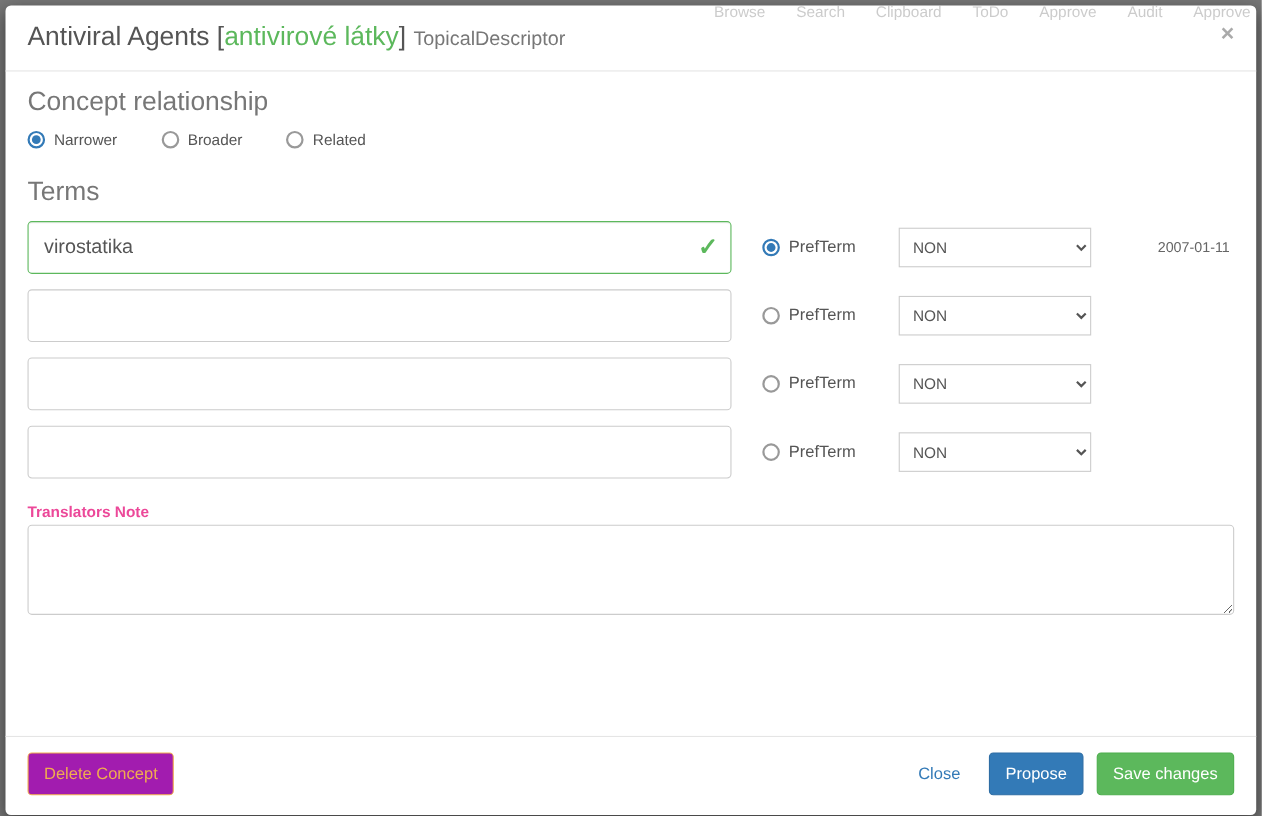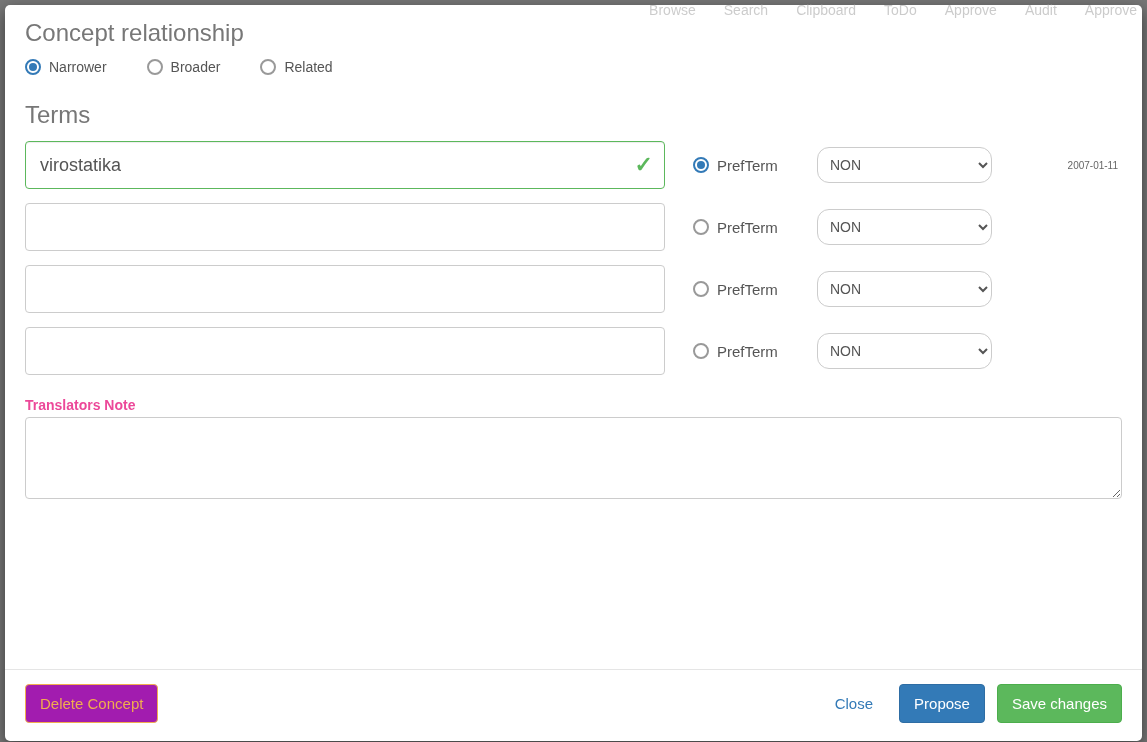--- a/index.html
+++ b/index.html
@@ -54,23 +54,23 @@
   }
   .term-input.valid { border-color: #5cb85c; box-shadow: inset 0 1px 1px rgba(0,0,0,.075); }
   .check-icon {
     position: absolute; right: 12px; top: 50%; transform: translateY(-50%);
     color: #5cb85c; font-size: 22px; font-weight: bold;
   }
   .pref-cell { display: flex; align-items: center; gap: 8px; width: 120px; font-size: 15px; color: #555; padding-left: 12px; }
   .select-cell { width: 175px; }
   .select-cell select {
     width: 100%; height: 36px; padding: 4px 8px; font-size: 14px; color: #555;
-    border: 1px solid #ccc; border-radius: 12px; background: #fff;
+    border: 1px solid #ccc; border-radius: 0; background: #fff;
   }
-  .date-cell { margin-left: auto; color: #666; font-size: 10px; padding-right: 4px; }
+  .date-cell { margin-left: auto; color: #666; font-size: 13px; padding-right: 4px; }
   .tn-label { font-size: 14px; font-weight: 700; color: #ec4899; margin-bottom: 4px; display:block;}
   .tn-area {
     width: 100%; height: 82px; border: 1px solid #ccc; border-radius: 4px;
     padding: 8px 10px; font-size: 14px; resize: vertical;
   }
   .modal-footer {
     padding: 14px 20px 18px 20px; border-top: 1px solid #e5e5e5;
     display: flex; align-items: center; gap: 12px;
   }
   .btn { display:inline-flex; align-items:center; justify-content:center;
@@ -90,20 +90,28 @@
       <span>Browse</span>
       <span>Search</span>
       <span>Clipboard</span>
       <span>ToDo</span>
       <span>Approve</span>
       <span>Audit</span>
       <span>Approve</span>
     </div>
 
   <div class="modal">
+    <div class="modal-header">
+      <div class="modal-title">
+        <span>Antiviral Agents</span>
+        <span>[</span><span class="alt">antivirové látky</span><span>]</span>
+        <span class="type">TopicalDescriptor</span>
+      </div>
+      <button class="close-x">×</button>
+    </div>
 
     <div class="modal-body">
 
       <div class="section-h">Concept relationship</div>
       <div class="radio-row" id="rel-radios">
           <div class="radio-item" data-checked="true">
             <span class="radio-vis"></span>
             <span>Narrower</span>
           </div>
           <div class="radio-item" data-checked="false">

